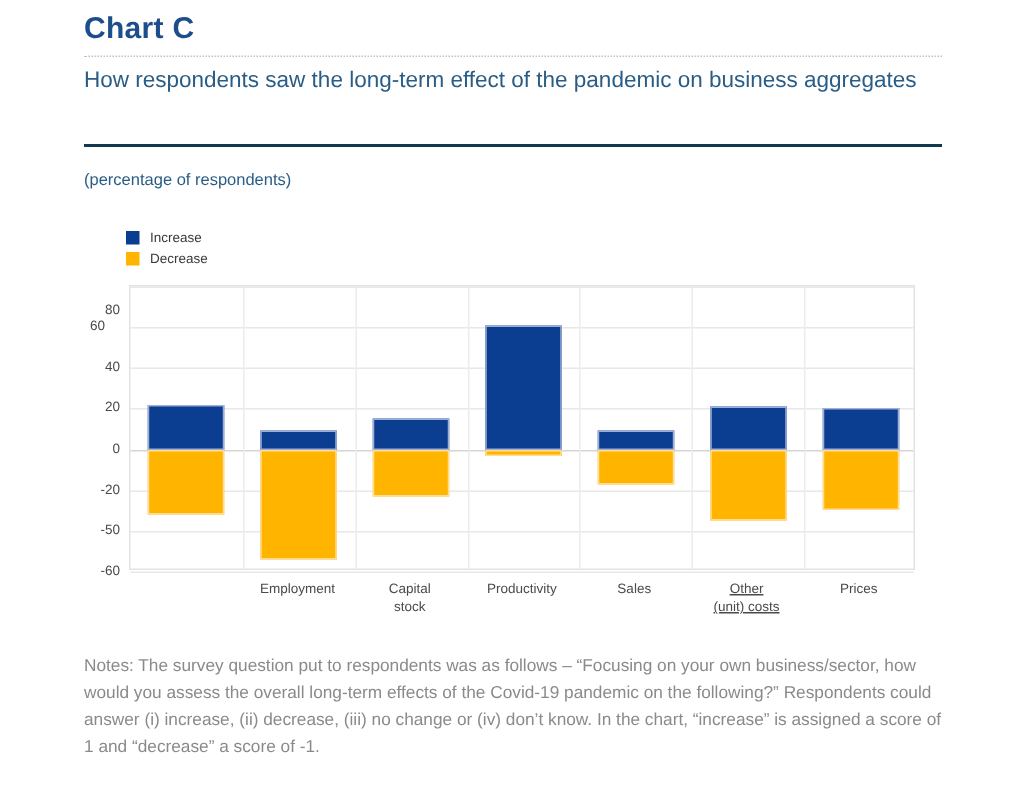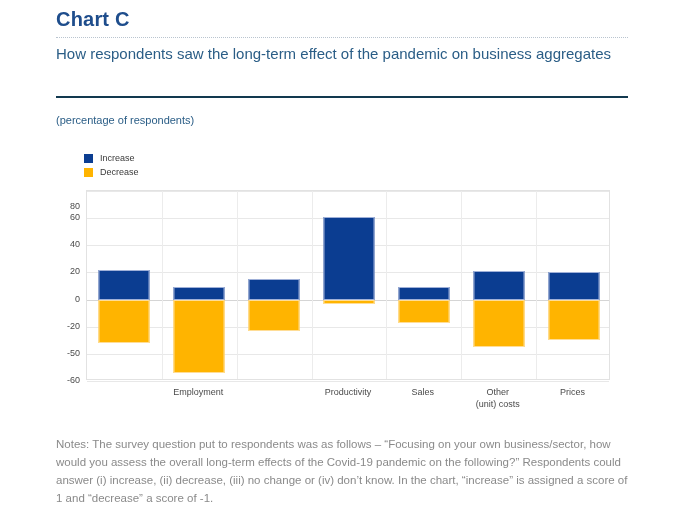--- a/index.html
+++ b/index.html
@@ -85,21 +85,21 @@
       <span class="legend-text">Increase</span>
     </div>
     <div class="legend-row">
       <span class="legend-swatch" id="sw1" style="background: rgb(255, 180, 0);"></span>
       <span class="legend-text">Decrease</span>
     </div>
   </div>
 
   <div class="ylabels" id="ylabels">
       <div class="ytick" style="top: 0px; margin-top: 16px;">80</div>
-      <div class="ytick" style="top: 27.1429px;">60</div>
+      <div class="ytick" style="top: 27.1429px; text-align: center;">60</div>
       <div class="ytick" style="top: 54.2857px;">40</div>
       <div class="ytick" style="top: 81.4286px;">20</div>
       <div class="ytick" style="top: 108.571px;">0</div>
       <div class="ytick" style="top: 135.714px;">-20</div>
       <div class="ytick" style="top: 162.857px;">-50</div>
       <div class="ytick" style="top: 190px;">-60</div>
     </div>
 
   <div class="plot" id="plot">
     <div id="grid">
@@ -147,27 +147,31 @@
           <div class="bar pos" title="Prices: 20" style="background: rgb(11, 61, 145); top: 81.4286px; height: 27.1429px;"></div>
           <div class="bar neg" title="Prices: -30" style="background: rgb(255, 180, 0); top: 108.571px; height: 40.7143px;"></div>
         </div>
       </div>
   </div>
 
   <div class="xlabels" id="xlabels">
       <div class="xlabel" style="left: 74.8571px; width: 74.8571px;">
         <div>Employment</div>
       </div>
+      <div class="xlabel" style="left: 149.714px; width: 74.8571px;">
+        <div>Capital</div>
+        <div>stock</div>
+      </div>
       <div class="xlabel" style="left: 224.571px; width: 74.8571px;">
         <div>Productivity</div>
       </div>
       <div class="xlabel" style="left: 299.429px; width: 74.8571px;">
         <div>Sales</div>
       </div>
-      <div class="xlabel" style="left: 374.286px; width: 74.8571px;">
+      <div class="xlabel" style="left: 374.286px; width: 74.8571px; text-decoration: underline;">
         <div>Other</div>
         <div>(unit) costs</div>
       </div>
       <div class="xlabel" style="left: 449.143px; width: 74.8571px;">
         <div>Prices</div>
       </div>
     </div>
 
   <div class="notes">Notes: The survey question put to respondents was as follows – “Focusing on your own business/sector, how would you assess the overall long-term effects of the Covid-19 pandemic on the following?” Respondents could answer (i) increase, (ii) decrease, (iii) no change or (iv) don’t know. In the chart, “increase” is assigned a score of 1 and “decrease” a score of -1.</div>
 </div>

